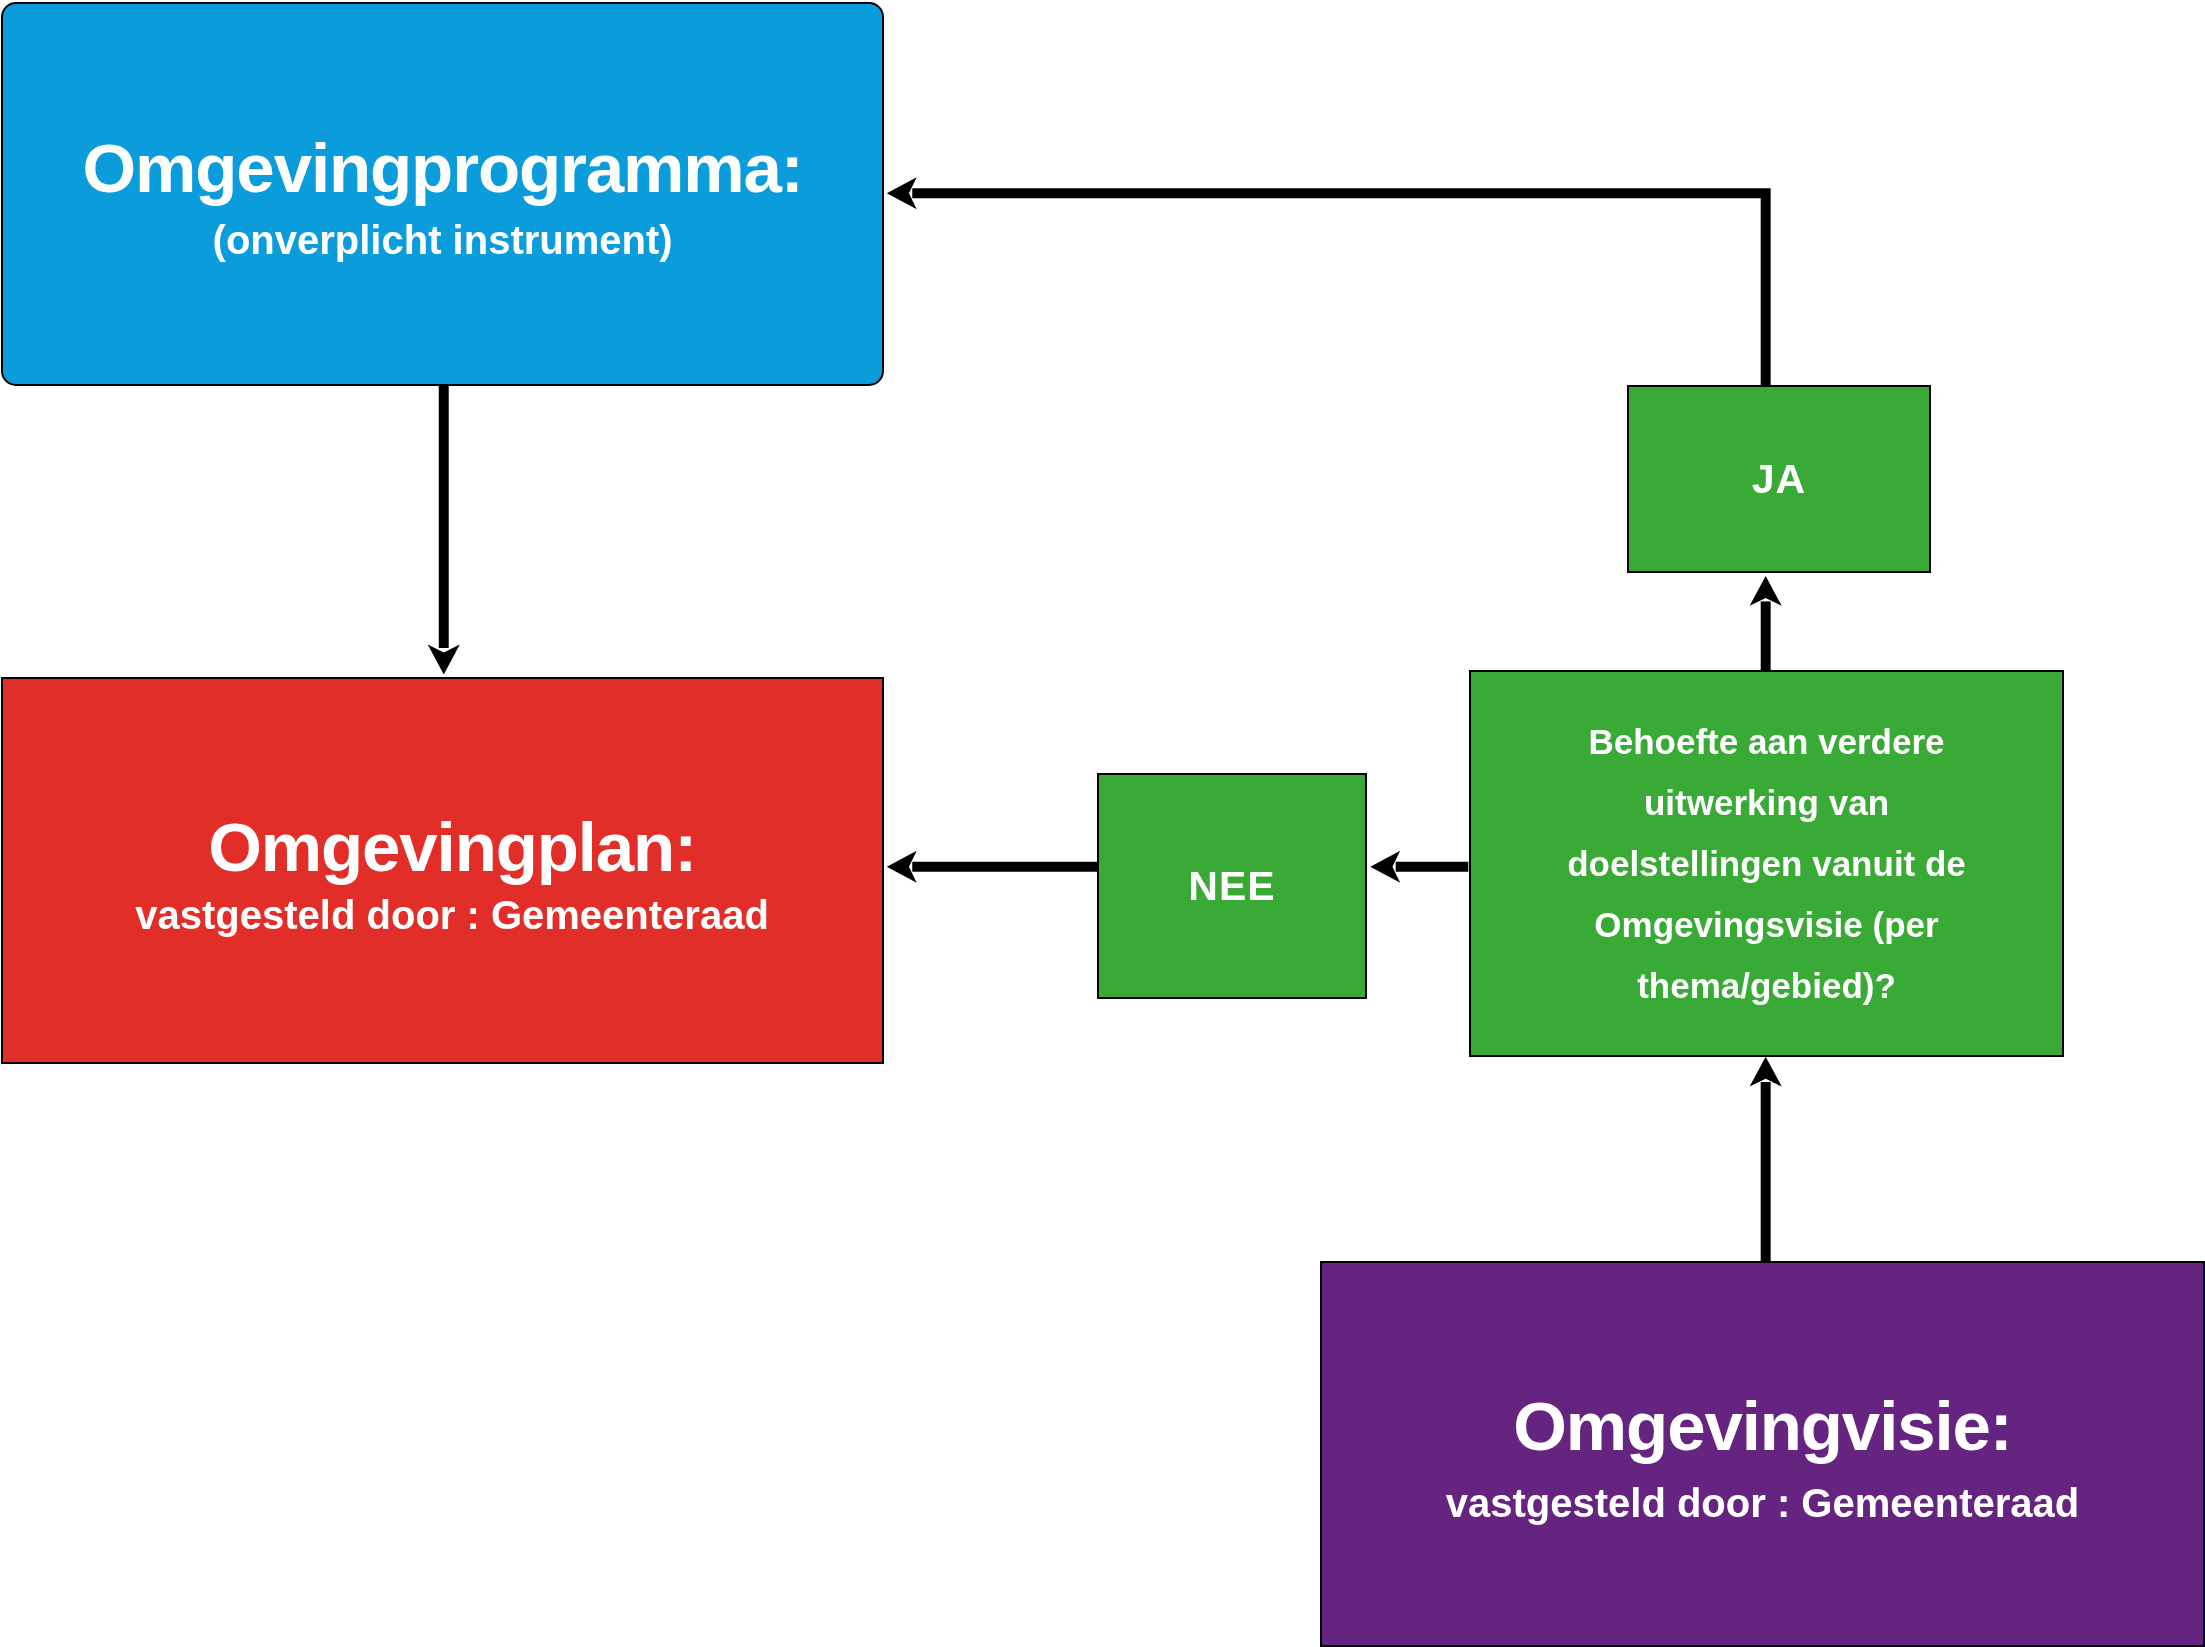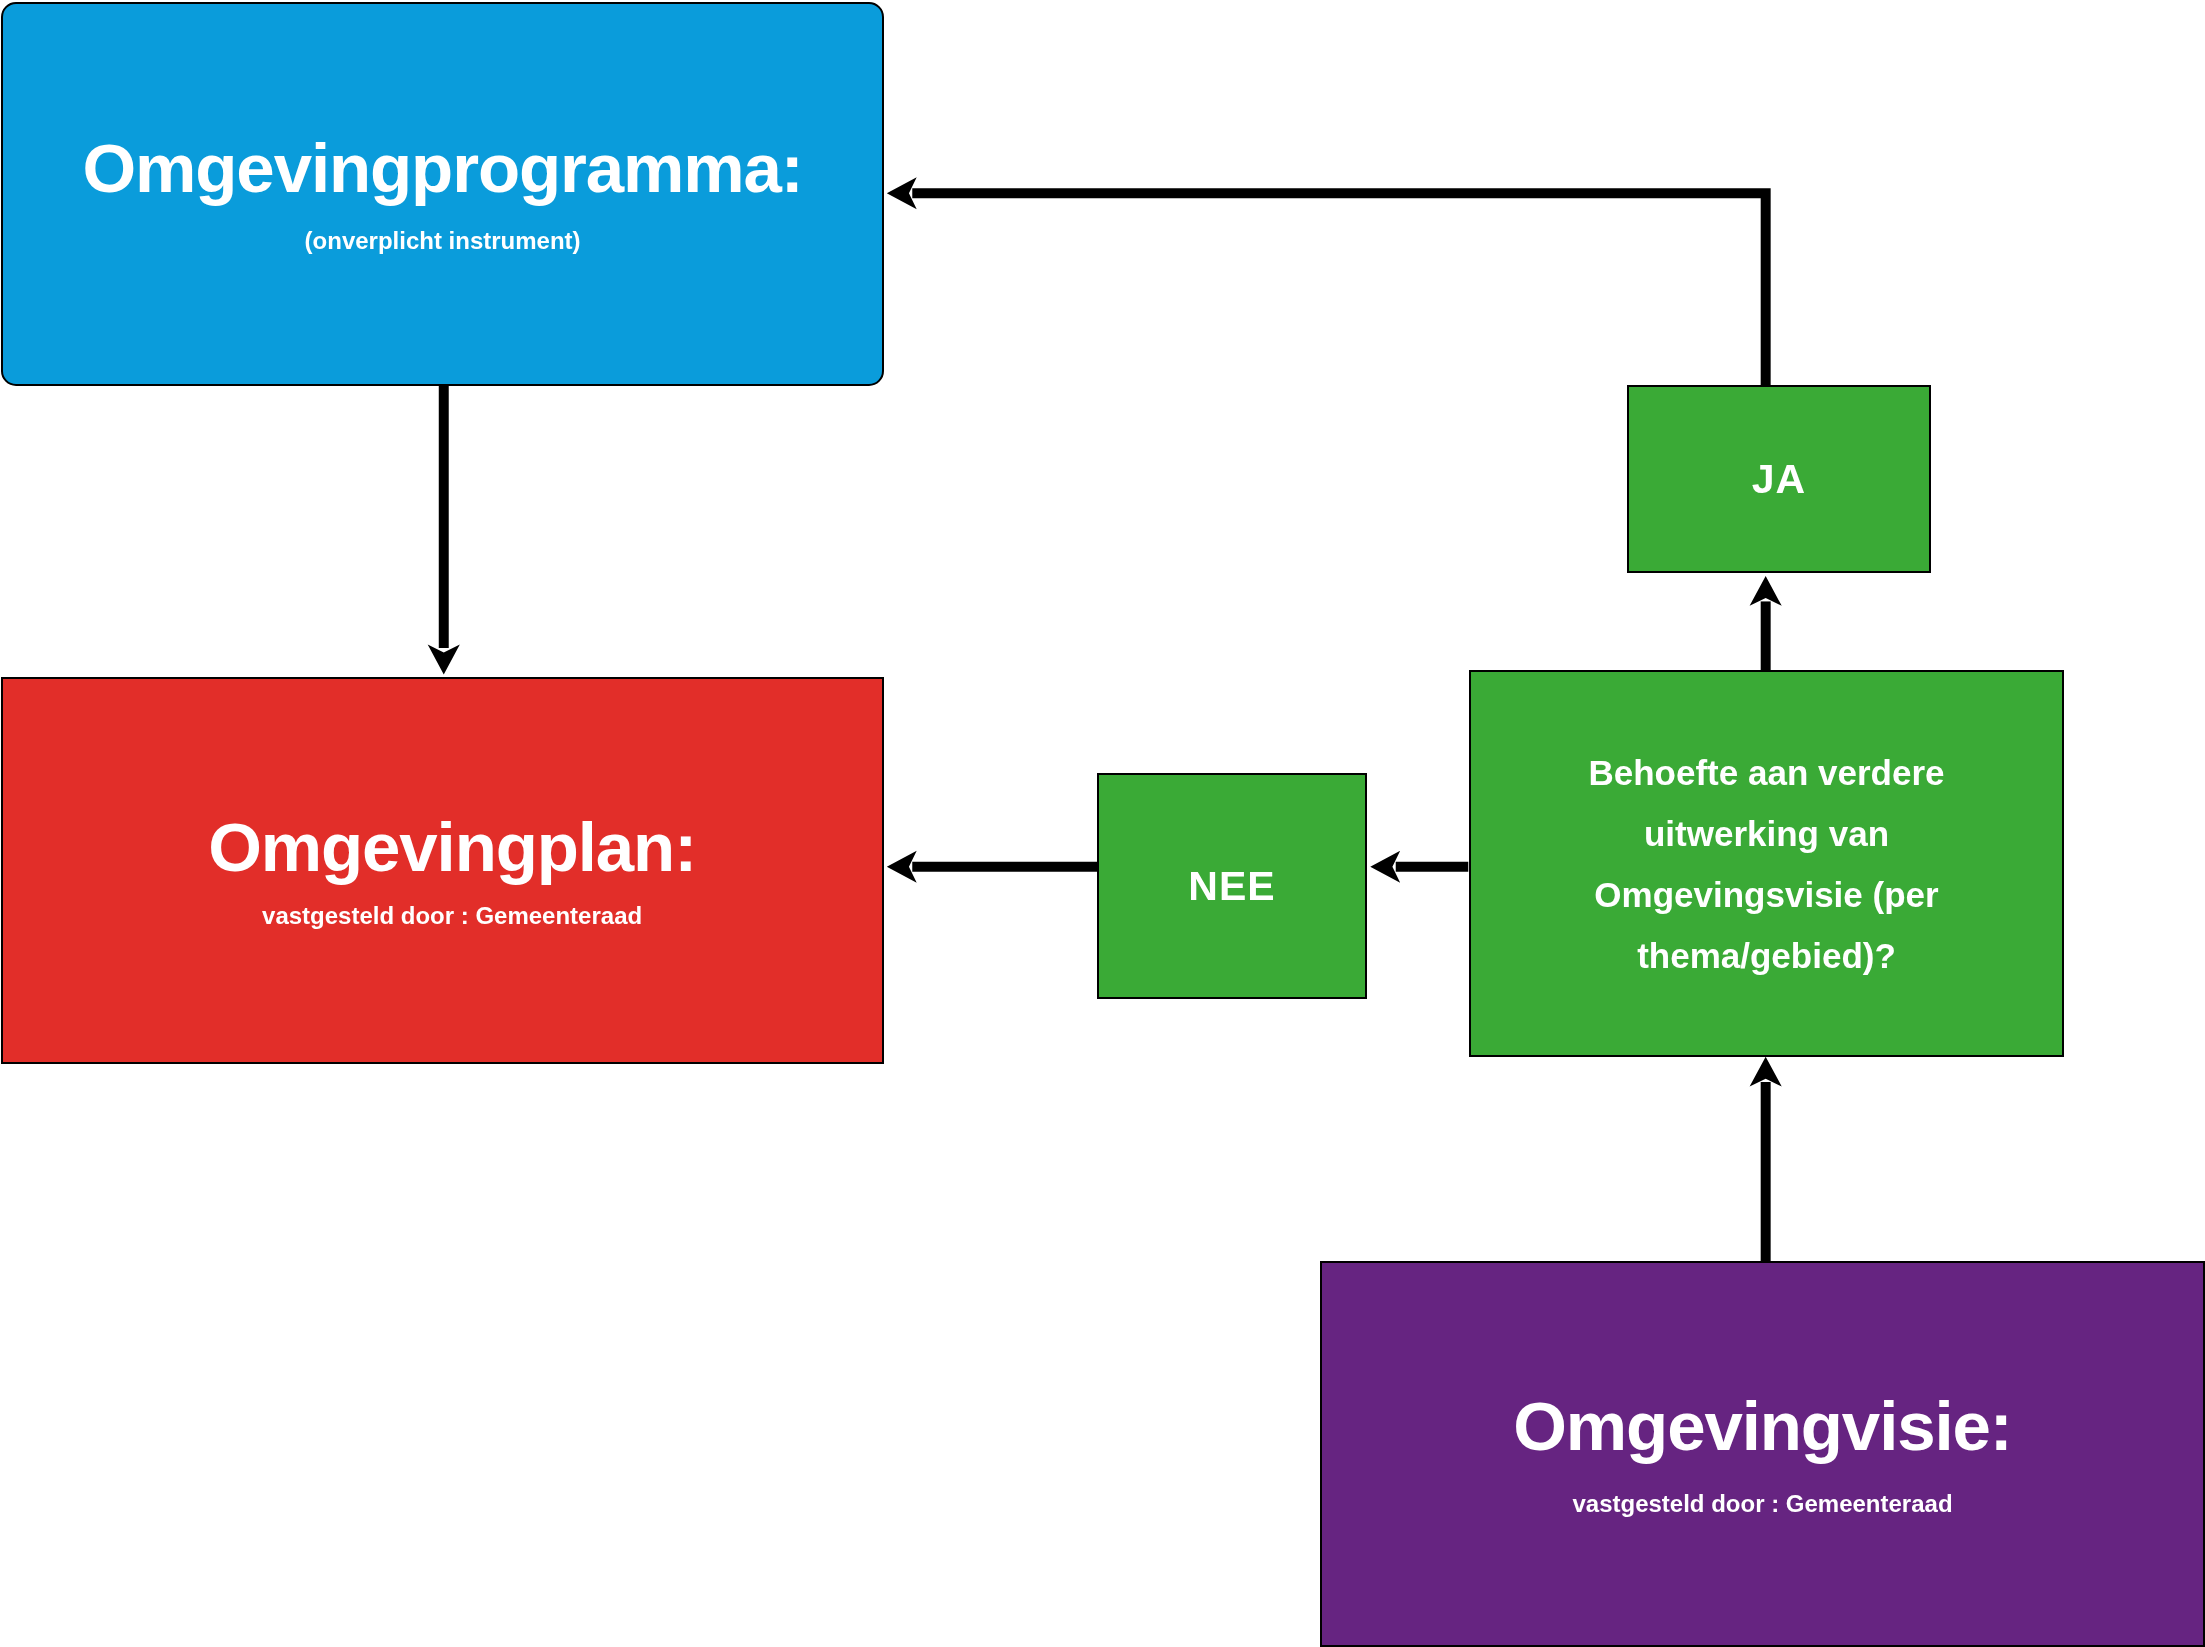--- a/index.html
+++ b/index.html
@@ -21,21 +21,21 @@
     color:var(--c-text,#fff);
     display:flex;flex-direction:column;
     align-items:center;justify-content:center;
     text-align:center;
   }
   .node-blue{background:var(--c-blue,#0a9cdb);border-radius:15px;}
   .node-red{background:var(--c-red,#e22e29);padding-left:19px;}
   .node-green{background:var(--c-green,#3aaa36);}
   .node-purple{background:var(--c-purple,#662481);}
   .big-title{font-size:69px;line-height:83px;letter-spacing:-1.1px;white-space:nowrap;}
-  .sub-line{font-size:24px;line-height:39px;white-space:nowrap;}
+  .sub-line{font-size:40px;line-height:39px;white-space:nowrap;}
   .tag-label{font-size:41px;line-height:44px;letter-spacing:1.1px;}
   .q-line{font-size:35px;line-height:61px;white-space:nowrap;}
   #box-programma .big-title{margin-bottom:11px;}
   #box-programma .sub-line + .sub-line{margin-top:21.6px;}
   #box-plan .big-title{margin-bottom:7.2px;}
   #box-visie .big-title{margin-bottom:15.5px;}
 
   #box-programma{left:1.1px;top:1.7px;width:883px;height:384px;}
   #box-plan{left:1.1px;top:677px;width:883px;height:387px;}
   #box-ja{left:1627px;top:385px;width:304px;height:188px;}
@@ -91,20 +91,21 @@
     <div class="sub-line">vastgesteld door : Gemeenteraad</div>
   </div>
 
   <div id="box-ja" class="node node-green">
     <div class="tag-label">JA</div>
   </div>
 
   <div id="box-vraag" class="node node-green">
     <div class="q-line">Behoefte aan verdere</div>
     <div class="q-line">uitwerking van</div>
+    <div class="q-line">doelstellingen vanuit de</div>
     <div class="q-line">Omgevingsvisie (per</div>
     <div class="q-line">thema/gebied)?</div>
   </div>
 
   <div id="box-nee" class="node node-green">
     <div class="tag-label">NEE</div>
   </div>
 
   <div id="box-visie" class="node node-purple">
     <div class="big-title">Omgevingvisie:</div>

